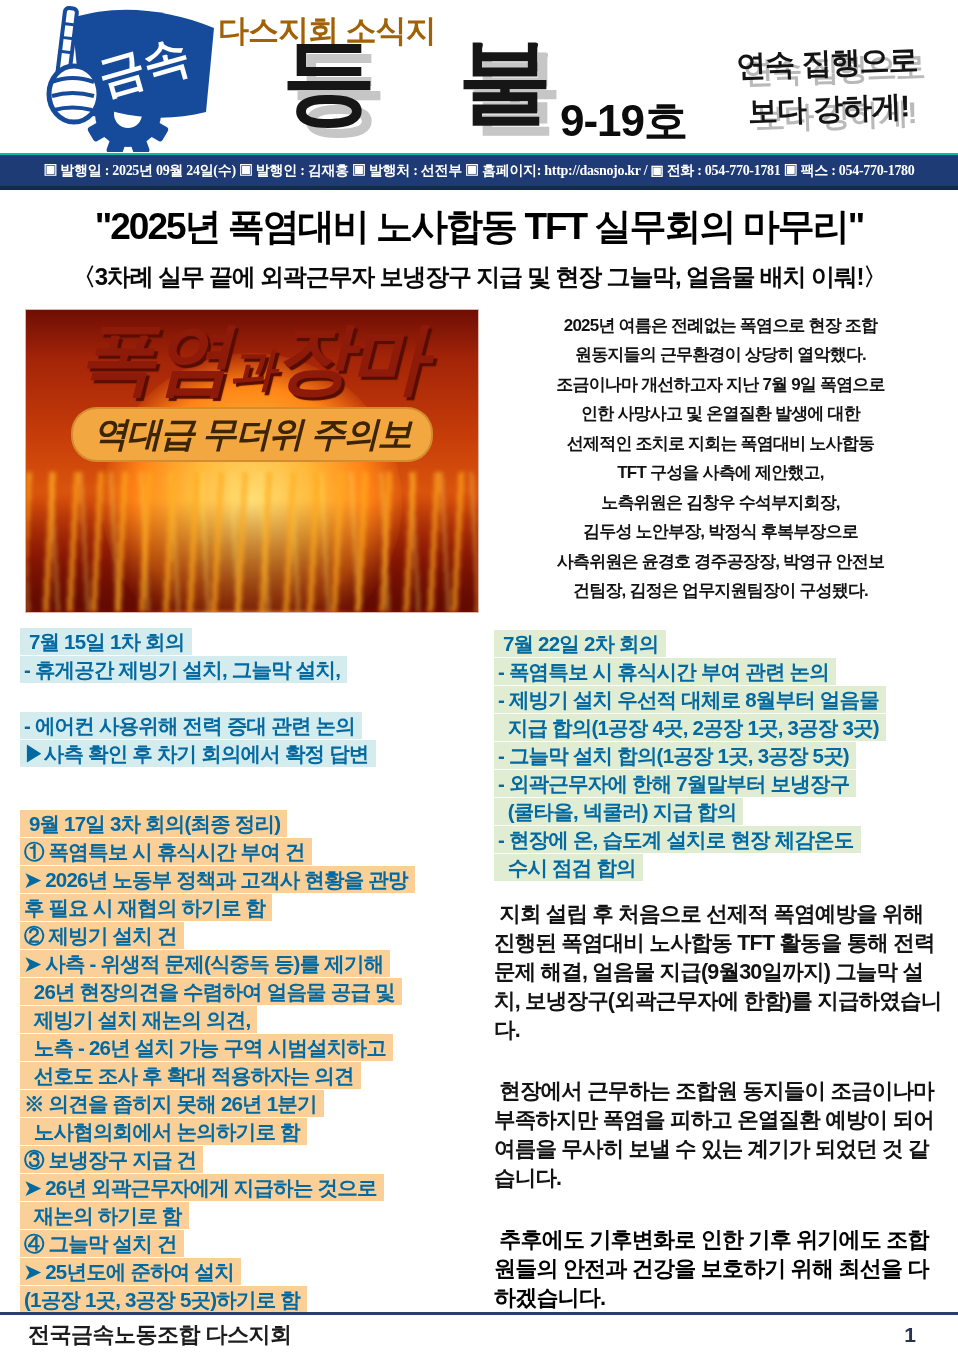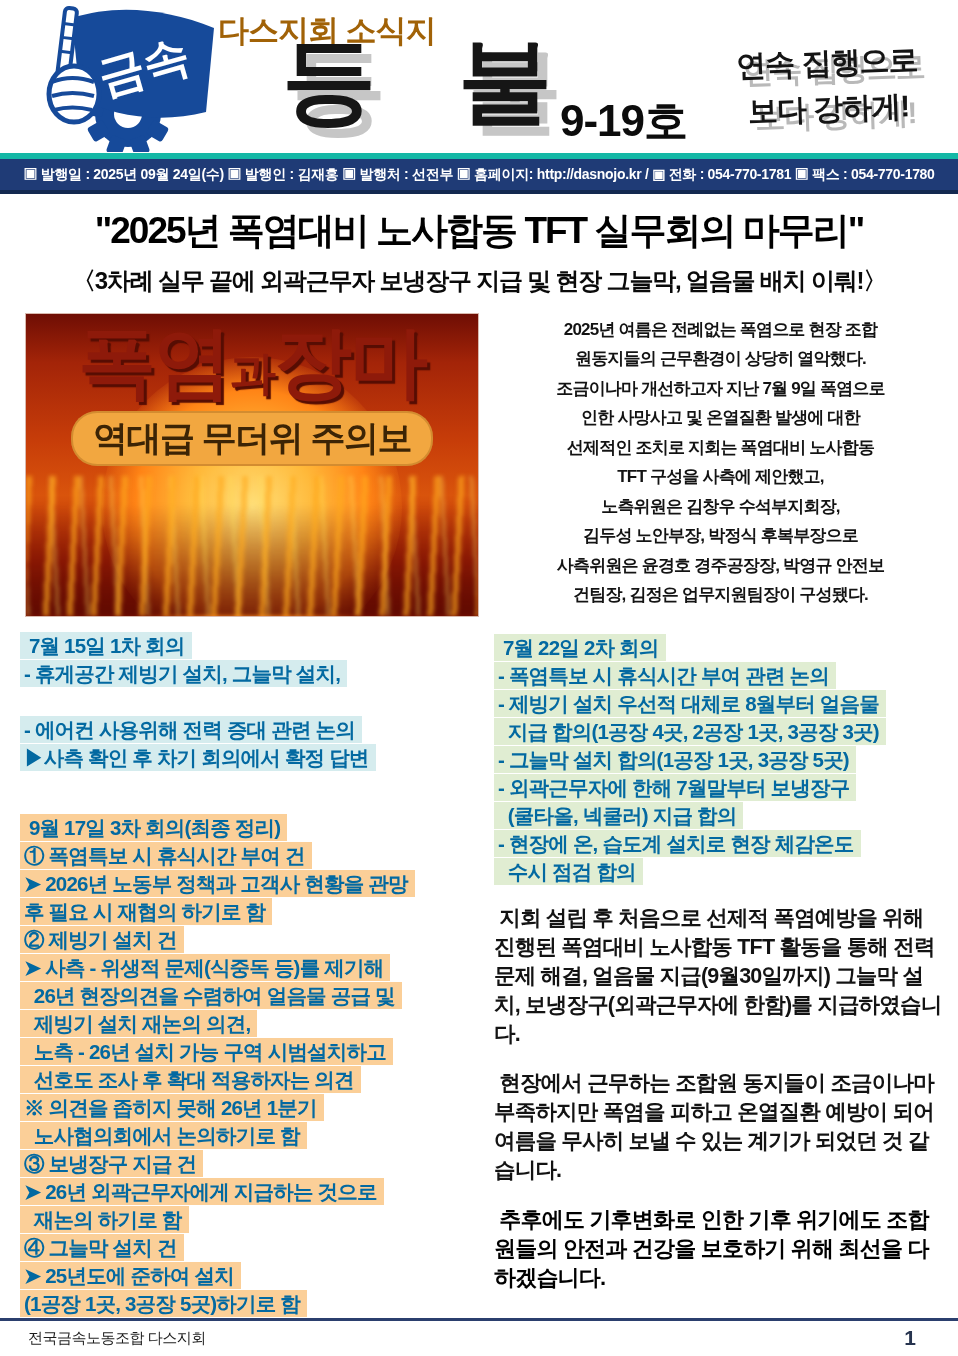--- a/index.html
+++ b/index.html
@@ -13,43 +13,43 @@
   .logo{position:absolute; left:10px; top:2px; width:218px; height:150px;}
   .news-label{position:absolute; left:218px; top:10px; font-size:31px; font-weight:800; letter-spacing:-1px; color:#a16207;}
   .title-char{position:absolute; top:34px; font-size:94px; font-weight:900; color:#161616;
     text-shadow:10px 10px 0 #c6c6c6; line-height:1;}
   .title-char.c1{left:282px;}
   .title-char.c2{left:458px;}
   .issue-no{position:absolute; left:560px; top:92px; font-size:44px; font-weight:800; color:#0c0c0c; letter-spacing:-1px;}
   .slogan{position:absolute; right:40px; top:40px; text-align:center; font-size:30px; font-weight:800;
     line-height:46px; color:#141414; transform:rotate(-2deg); text-shadow:7px 7px 0 #b9b9b9; letter-spacing:-1px;}
   
-  .info-bar{height:31px; background:#1f3b76; border-top:6px solid #14b8a6; border-bottom:4px solid #132950;
-    display:flex; align-items:center; justify-content:center;}
+  .info-bar{height:31px; background:#1f3b76; border-top:2px solid #14b8a6; border-bottom:4px solid #132950;
+    display:flex; align-items:center; justify-content:center;font-family:Liberation Serif, serif;}
   .info-bar span{color:#fff; font-size:14px; font-weight:700; white-space:nowrap; letter-spacing:-0.3px;}
   
   .headline{margin:16px 6px 0; text-align:center; font-size:37px; font-weight:900; letter-spacing:-2px; color:#000; line-height:1.15;}
   .subheadline{margin:12px 4px 0; text-align:center; font-size:24px; font-weight:800; letter-spacing:-1.2px; color:#0a0a0a;}
   
   .main{padding:16px 10px 0 12px;}
   .row{display:flex;}
   .row1{gap:14px;}
   
   .hero{position:relative; flex:none; width:452px; height:302px; margin-left:13px; overflow:hidden;
     background:linear-gradient(180deg,#6f0e04 0%,#a32408 16%,#c73d09 42%,#d9540c 60%,#a82205 82%,#7c1202 100%);
     border:1px solid #d9b9ae;}
   .hero .sun{position:absolute; left:50%; top:64%; transform:translate(-50%,-50%); width:300px; height:300px; border-radius:50%;
     background:radial-gradient(circle,#ffe07a 0%,#ffb93a 30%,#ff8416 55%,rgba(255,90,10,0) 73%);}
   .hero .flames{position:absolute; left:0; right:0; bottom:0; height:140px;
     background:
       repeating-linear-gradient(93deg, rgba(255,170,30,0.65) 0 6px, rgba(120,10,5,0) 6px 24px),
       repeating-linear-gradient(87deg, rgba(255,225,90,0.35) 0 4px, rgba(0,0,0,0) 4px 30px),
       linear-gradient(0deg, rgba(90,8,2,0.8) 0%, rgba(90,8,2,0) 80%);
     filter:blur(2px);}
-  .hero-inner{position:relative; z-index:2; text-align:center;}
+  .hero-inner{position:relative; z-index:2; text-align:center;font-style:italic;}
   .hero-title{margin-top:8px; color:#8e1a0a; font-weight:900; text-shadow:3px 3px 1px #560d03; letter-spacing:-2px; line-height:1.05;}
   .hero-title .big{font-size:78px;}
   .hero-title .small{font-size:46px;}
   .hero-badge{margin:8px auto 0; width:fit-content; max-width:420px; background:#f2a740; border-radius:26px;
     padding:4px 22px; color:#3c2405; font-size:35px; font-weight:900; letter-spacing:-1.5px;
     box-shadow:0 0 0 2px rgba(120,60,0,0.25) inset;}
   
   .intro{flex:1; text-align:center; font-size:17px; font-weight:700; line-height:29.5px;
     letter-spacing:-0.8px; color:#131313; padding-top:2px; white-space:pre-wrap;}
   
@@ -57,28 +57,28 @@
   .col-left{flex:none; width:462px; padding-left:8px;}
   .col-right{flex:1; min-width:0;}
   .hl-box{font-size:20.5px; font-weight:700; line-height:28px; letter-spacing:-0.8px; color:#0369a1; white-space:pre-wrap;}
   .hl-box .line{padding:2px 7px 2px 4px;}
   .box-cyan .line{background:#d5ecee;}
   .box-green .line{background:#e0edd2;}
   .box-orange .line{background:#fbcf98;}
   .spacer{height:42px;}
   .closing p{margin:0; font-size:21.5px; font-weight:700; line-height:29px; letter-spacing:-0.8px;
     word-break:break-all; white-space:pre-wrap; color:#131313;}
-  .closing p + p{margin-top:20px;}
+  .closing p + p{margin-top:32px;}
   .closing p.strong{font-weight:900; font-size:22px; color:#000;}
   .closing{margin-top:18px;}
   .box-green{margin-top:2px;}
   
   .footer{position:absolute; left:0; right:0; bottom:4px; border-top:3px solid #2b3f6e;
     display:flex; justify-content:space-between; align-items:center; padding:5px 42px 2px 28px;}
-  .footer .org{font-size:15px; font-weight:400; color:#1c1c1c; letter-spacing:-0.5px;}
+  .footer .org{font-size:22px; font-weight:700; color:#1c1c1c; letter-spacing:-0.5px;}
   .footer .page-no{font-size:21px; font-weight:600; color:#27344f;}
 </style>
 </head>
 <body>
 
 <div class="page">
 
   <div class="masthead">
     <svg class="logo" viewBox="0 0 218 150" xmlns="http://www.w3.org/2000/svg">
 

